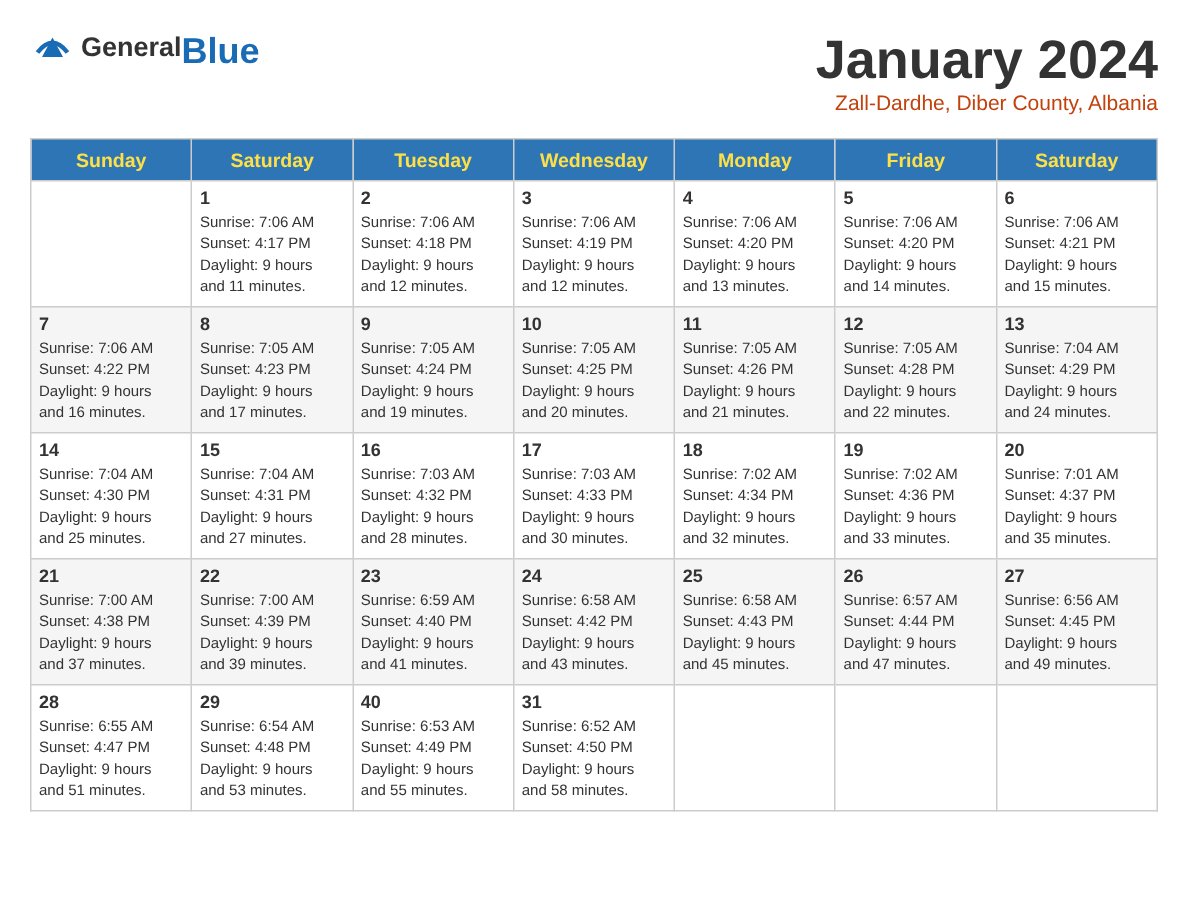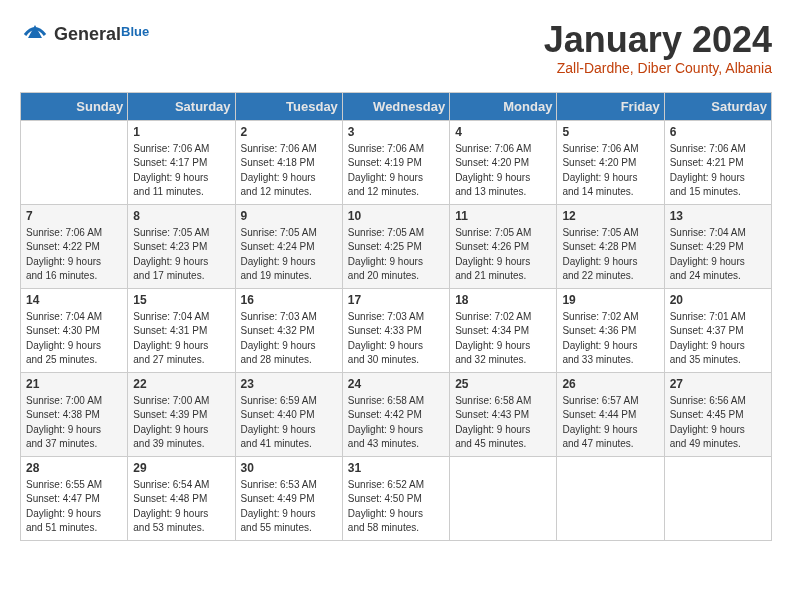--- a/index.html
+++ b/index.html
@@ -24,21 +24,21 @@
       display: flex;
       flex-direction: row;
       line-height: 1.1;
     }
     .logo-general {
       font-size: 18px;
       font-weight: bold;
       color: #333;
     }
     .logo-blue {
-      font-size: 13px;
+      font-size: 24px;
       font-weight: bold;
       color: #1a6bb5;
     }
     .logo-icon {
       width: 30px;
       height: 30px;
       margin-right: 4px;
     }
     .title-block {
       text-align: right;
@@ -53,23 +53,23 @@
       font-size: 14px;
       color: #c2410c;
     }
     .calendar {
       width: 100%;
       border-collapse: collapse;
       font-size: 11px;
     }
     .calendar th {
       background-color: #2e75b6;
-      color: #e5e5e5;
+      color: #fde047;
       padding: 6px 4px;
-      text-align: right;
+      text-align: center;
       font-size: 13px;
       font-weight: bold;
       border: 1px solid #ccc;
     }
     .calendar td {
       border: 1px solid #ccc;
       vertical-align: top;
       padding: 4px 5px;
       width: calc(100% / 7);
       min-height: 80px;
@@ -247,21 +247,21 @@
       <tr>
         <td>
           <span class="day-number">28</span>
           <div class="day-info">Sunrise: 6:55 AM<br>Sunset: 4:47 PM<br>Daylight: 9 hours<br>and 51 minutes.</div>
         </td>
         <td>
           <span class="day-number">29</span>
           <div class="day-info">Sunrise: 6:54 AM<br>Sunset: 4:48 PM<br>Daylight: 9 hours<br>and 53 minutes.</div>
         </td>
         <td>
-          <span class="day-number">30</span>
+          <span class="day-number">40</span>
           <div class="day-info">Sunrise: 6:53 AM<br>Sunset: 4:49 PM<br>Daylight: 9 hours<br>and 55 minutes.</div>
         </td>
         <td>
           <span class="day-number">31</span>
           <div class="day-info">Sunrise: 6:52 AM<br>Sunset: 4:50 PM<br>Daylight: 9 hours<br>and 58 minutes.</div>
         </td>
         <td class="empty-cell"></td>
         <td class="empty-cell"></td>
         <td class="empty-cell"></td>
       </tr>

